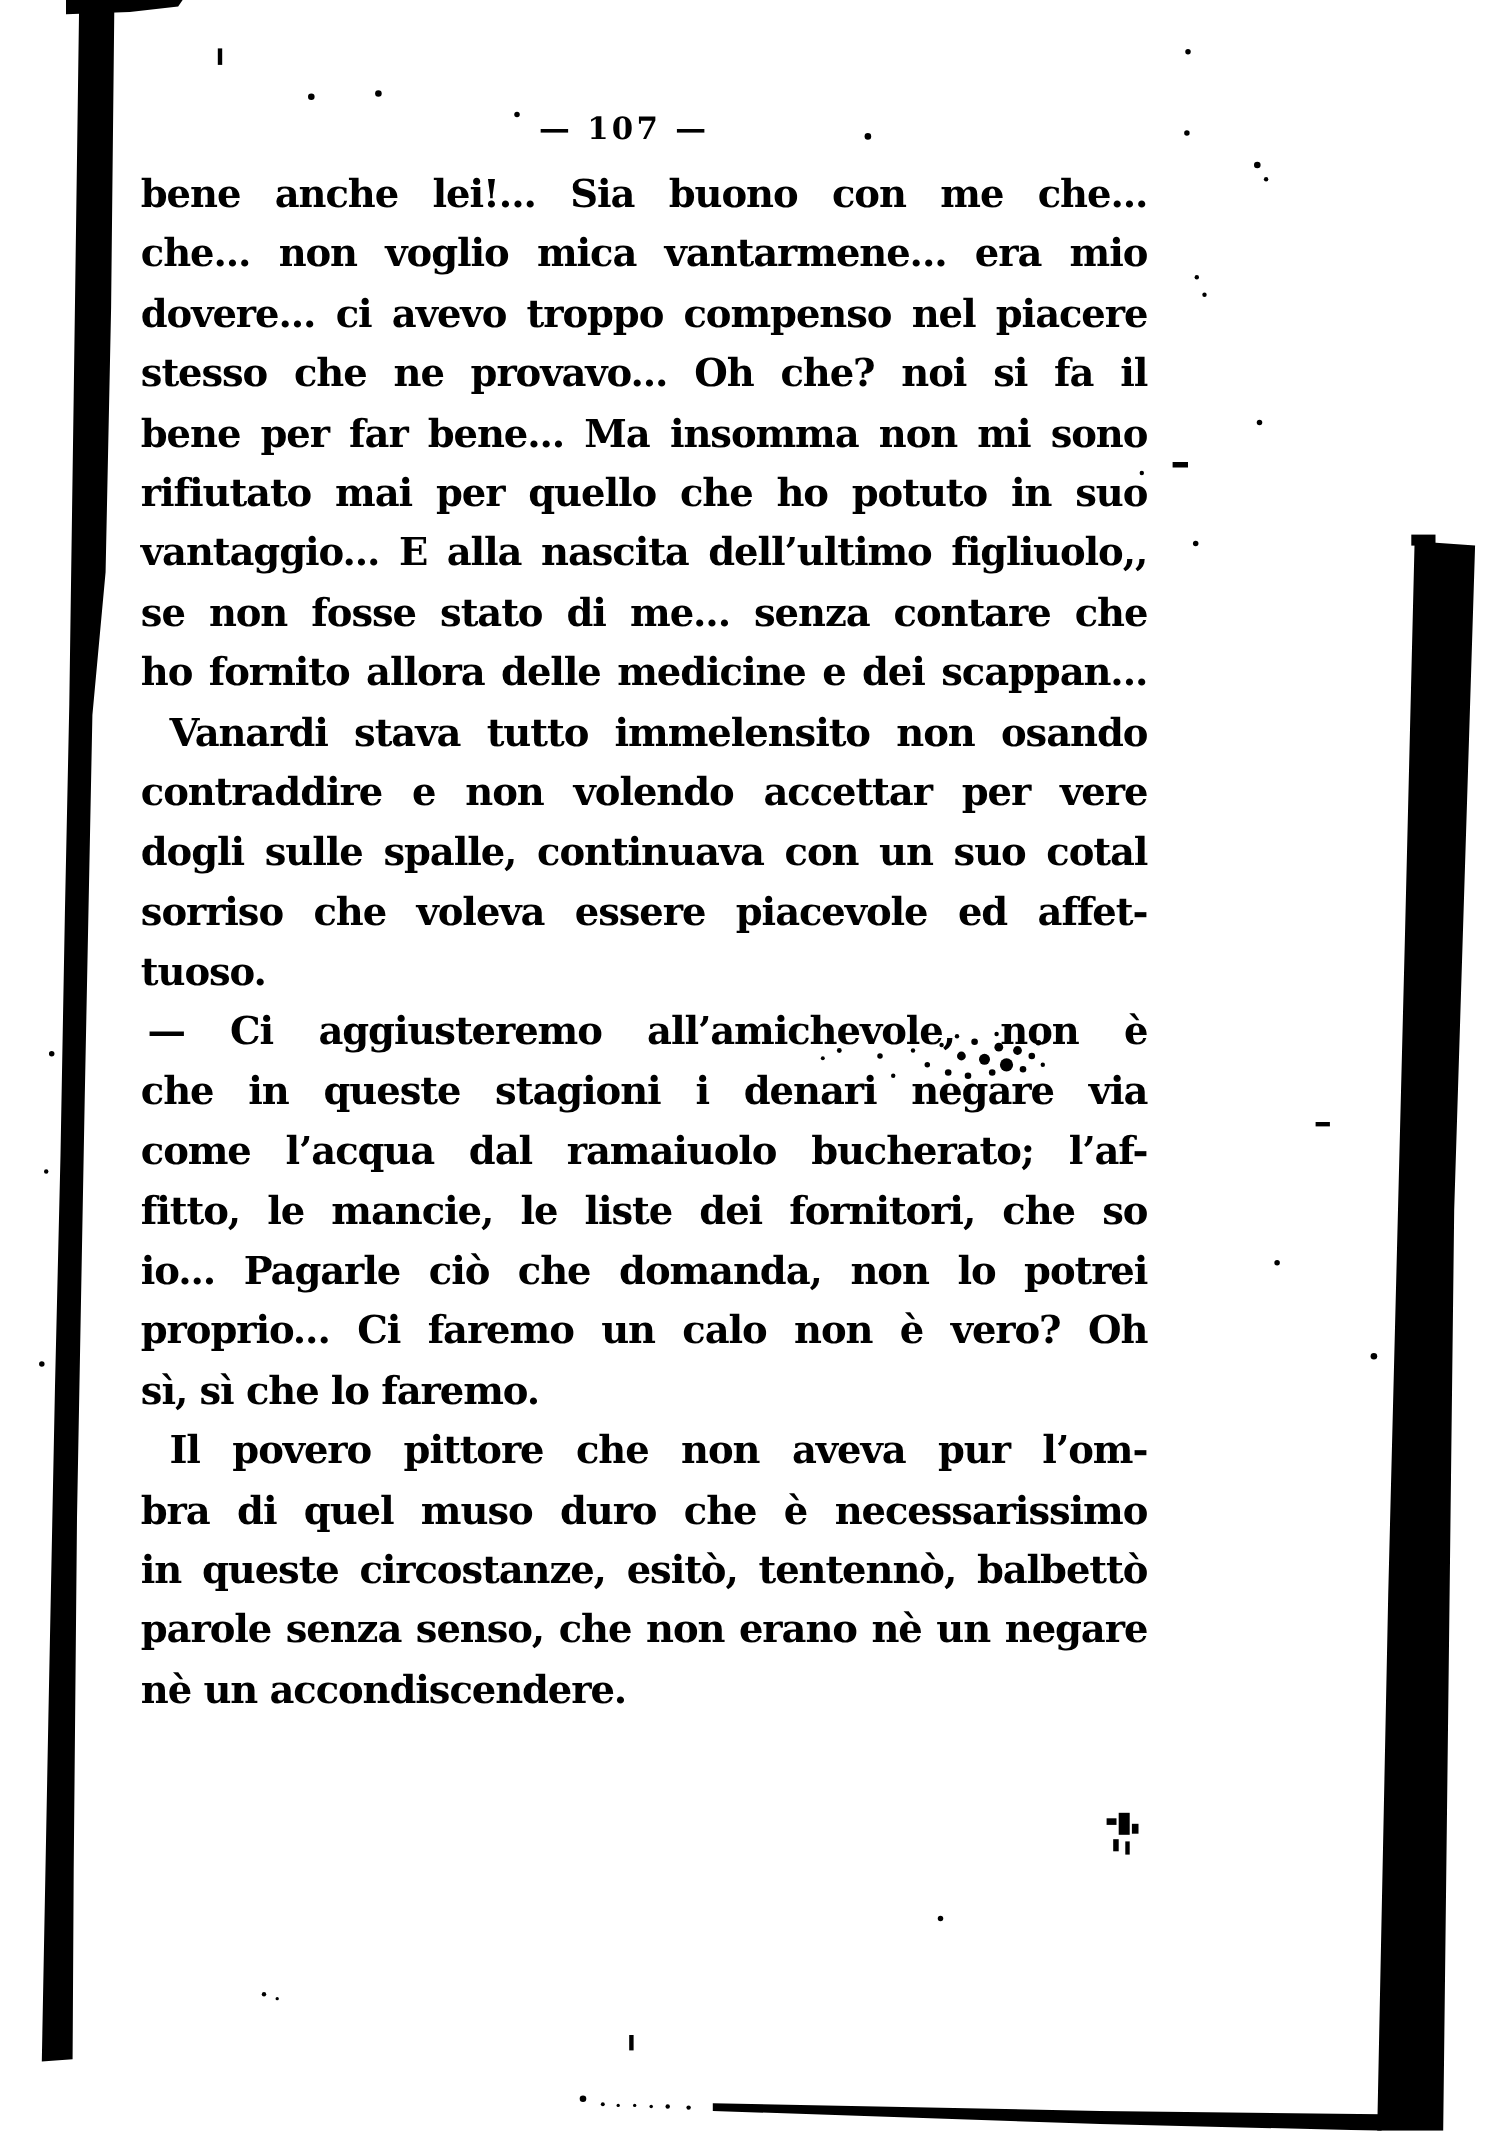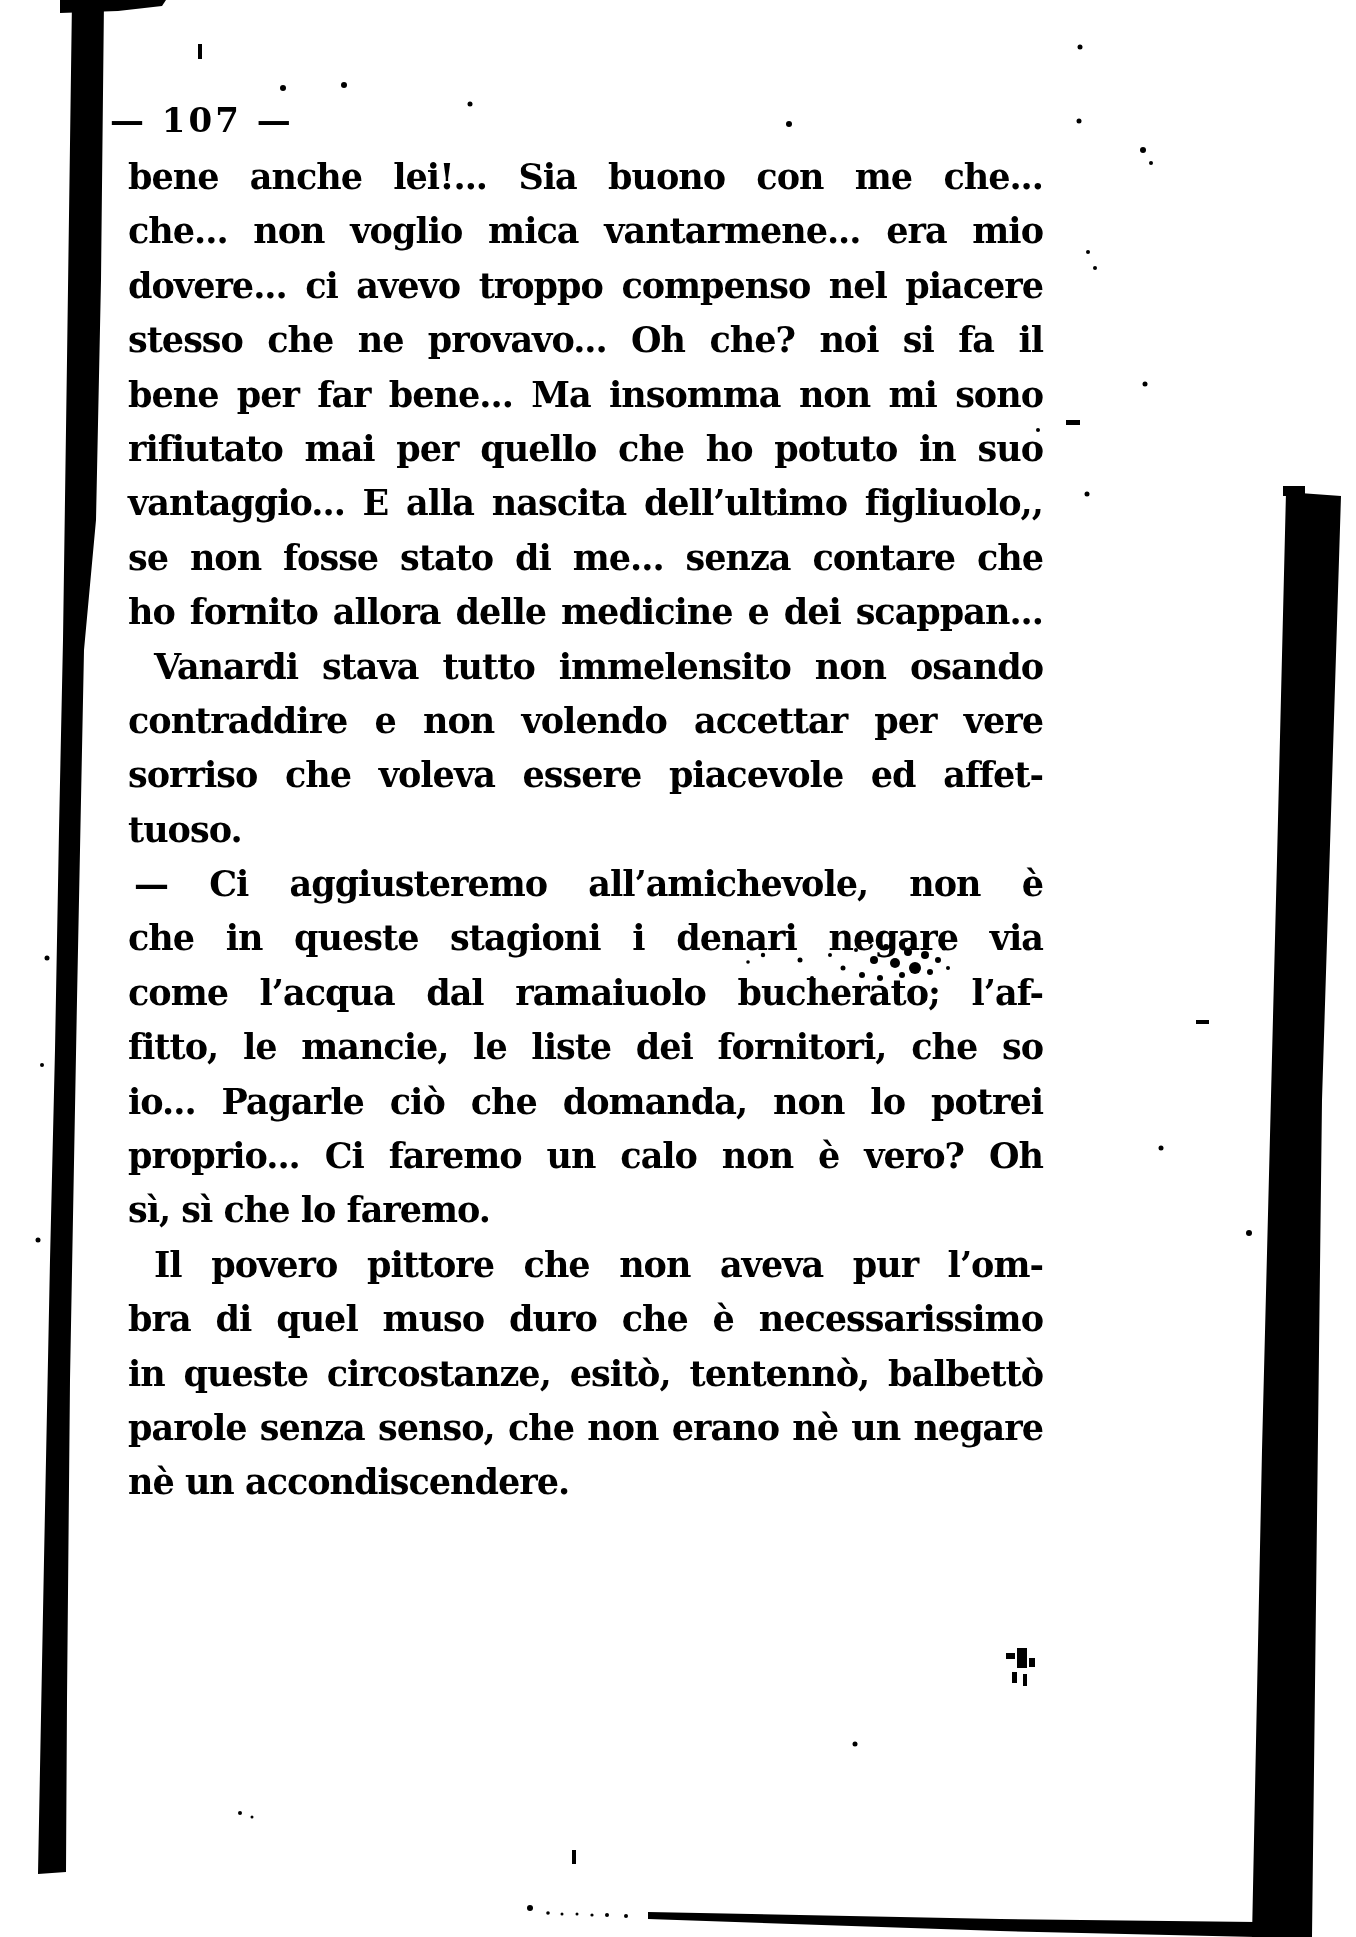--- a/index.html
+++ b/index.html
@@ -3,21 +3,21 @@
 <meta charset="utf-8">
 <style>
   html,body{margin:0;padding:0;background:#ffffff;}
   body{width:1356px;height:1937px;position:relative;overflow:hidden;}
   .page{
     position:absolute;inset:0;background:#ffffff;color:#000;
     font-family:"DejaVu Serif","Liberation Serif",serif;
   }
   .header{
     position:absolute;top:100px;left:128px;width:915px;
-    text-align:left;font-size:34px;font-weight:bold;letter-spacing:3px;
+    text-align:center;font-size:28px;font-weight:bold;letter-spacing:3px;
     transform:translateX(-18px);
     white-space:nowrap;
   }
   .text-block{
     position:absolute;top:150px;left:128px;width:915px;
     font-size:35px;font-weight:bold;line-height:54.4px;letter-spacing:-1px;
   }
   .para{margin:0;padding:0;}
   .ln{
     height:54.4px;
@@ -47,20 +47,21 @@
         <div class="ln">stesso che ne provavo... Oh che? noi si fa il</div>
         <div class="ln">bene per far bene... Ma insomma non mi sono</div>
         <div class="ln">rifiutato mai per quello che ho potuto in suo</div>
         <div class="ln">vantaggio... E alla nascita dell’ultimo figliuolo,,</div>
         <div class="ln">se non fosse stato di me... senza contare che</div>
         <div class="ln">ho fornito allora delle medicine e dei scappan...</div>
       </div>
       <div class="para p2">
         <div class="ln">Vanardi stava tutto immelensito non osando</div>
         <div class="ln">contraddire e non volendo accettar per vere</div>
+        <div class="ln">dogli sulle spalle, continuava con un suo cotal</div>
         <div class="ln">sorriso che voleva essere piacevole ed affet-</div>
         <div class="ln no-j">tuoso.</div>
       </div>
       <div class="para p3">
         <div class="ln">— Ci aggiusteremo all’amichevole, non è</div>
         <div class="ln">che in queste stagioni i denari negare via</div>
         <div class="ln">come l’acqua dal ramaiuolo bucherato; l’af-</div>
         <div class="ln">fitto, le mancie, le liste dei fornitori, che so</div>
         <div class="ln">io... Pagarle ciò che domanda, non lo potrei</div>
         <div class="ln">proprio... Ci faremo un calo non è vero? Oh</div>

